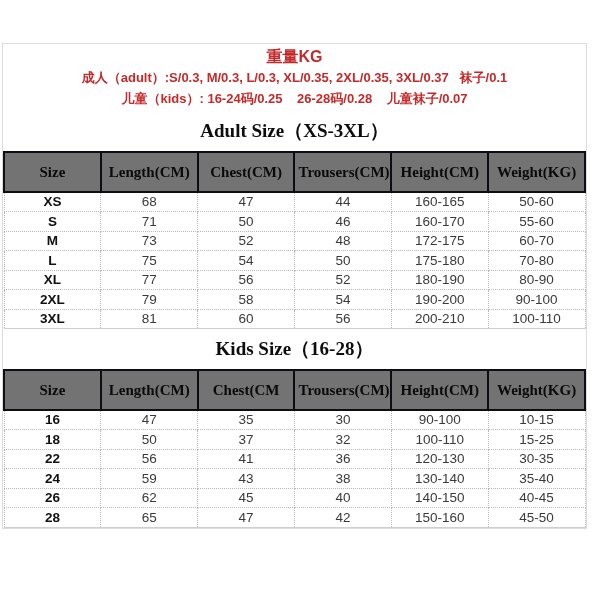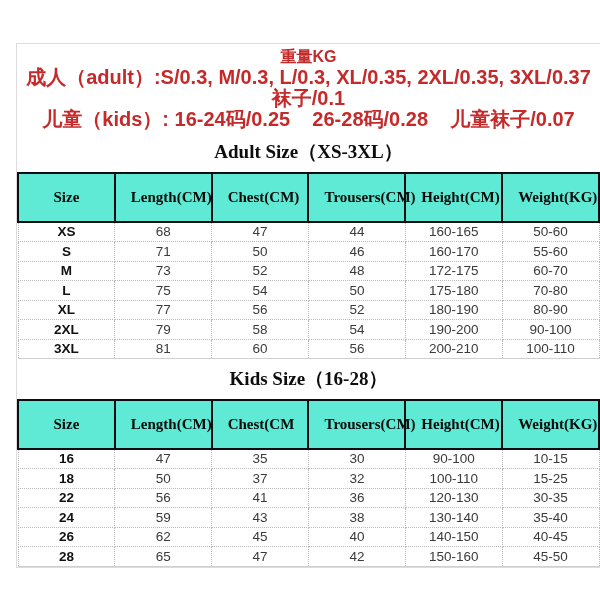--- a/index.html
+++ b/index.html
@@ -11,70 +11,70 @@
   }
   .page {
     position: relative;
     width: 600px;
     height: 600px;
     background: #ffffff;
     overflow: hidden;
   }
   .content-box {
     position: absolute;
-    left: 16px;
+    left: 2px;
     top: 43px;
     width: 585px;
     border: 1px solid #dcdcdc;
   }
   .red-block {
     padding-top: 3px;
     padding-bottom: 2px;
   }
   .red-title {
     text-align: center;
     color: #c52a2a;
     font-weight: bold;
     font-size: 16px;
     line-height: 20px;
     white-space: pre-wrap;
   }
   .red-line {
     text-align: center;
     color: #c52a2a;
     font-weight: bold;
-    font-size: 20px;
+    font-size: 13px;
     line-height: 21px;
     white-space: pre-wrap;
   }
   .section-title {
     height: 40px;
     display: flex;
     align-items: center;
     justify-content: center;
     font-family: "Liberation Serif", serif;
     font-weight: bold;
     font-size: 19px;
     color: #0d0d0d;
   }
   table.size-table {
     width: 100%;
     border-collapse: collapse;
     table-layout: fixed;
   }
   table.size-table thead th {
-    background: #5eead4;
+    background: #737373;
     border: 2px solid #0d0d14;
     font-family: "Liberation Serif", serif;
     font-weight: bold;
     font-size: 15px;
     color: #0a0a0a;
     height: 40px;
     text-align: center;
-    padding: 15px;
+    padding: 3px;
   }
   table.size-table tbody td {
     border: 1px dotted #b9b9b9;
     height: 19.5px;
     text-align: center;
     vertical-align: middle;
     font-size: 13.5px;
     color: #3a3a3a;
     padding: 0;
     line-height: 1;

